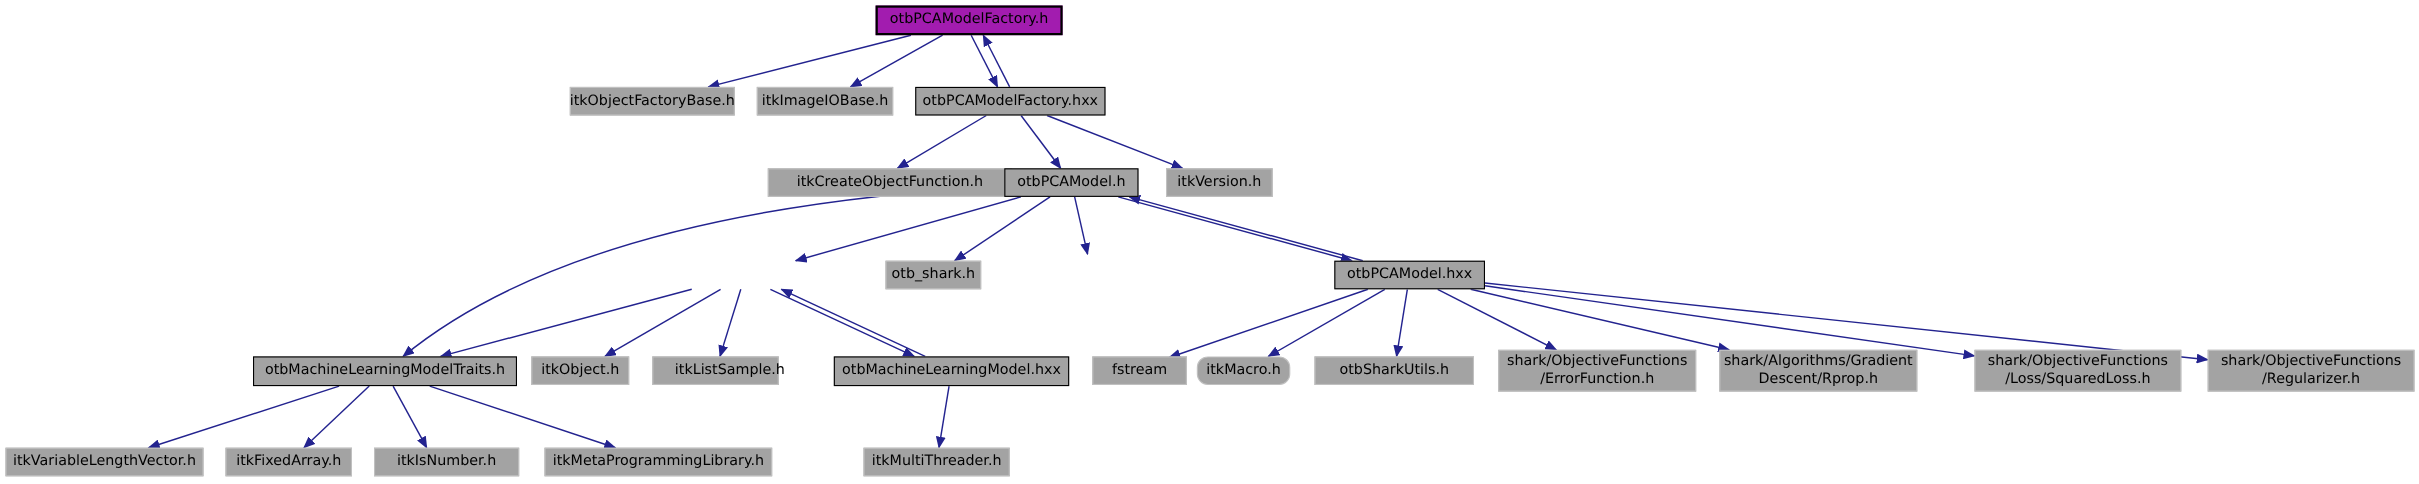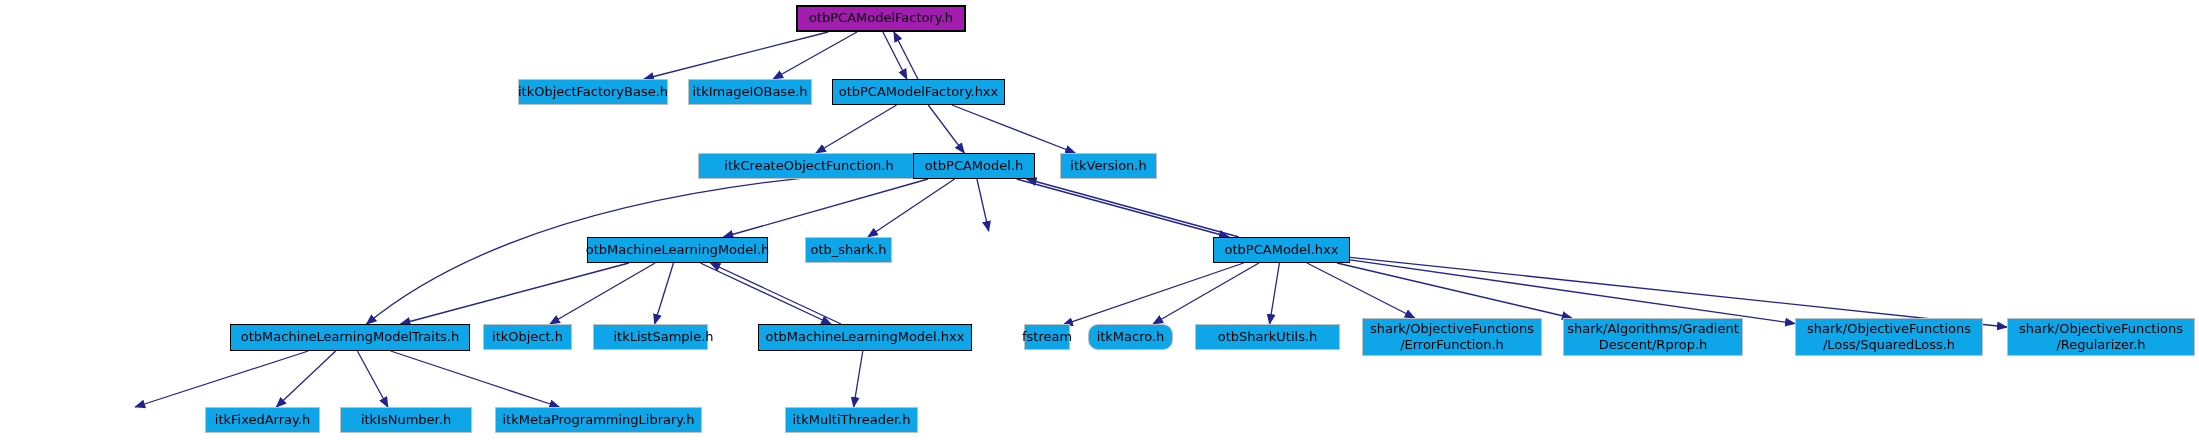--- a/index.html
+++ b/index.html
@@ -12,21 +12,21 @@
   }
   #edges{position:absolute;left:0;top:0;z-index:1;}
   #nodes{position:absolute;left:0;top:0;width:100%;height:100%;z-index:2;}
   .node{
     position:absolute;
     display:flex;align-items:center;justify-content:center;
     box-sizing:border-box;
     text-align:center;
     font-size:13px;line-height:1.25;
     color:#000;
-    background:#0ea5e9;
+    background:#a3a3a3;
     border:1px solid #c0c0c0;
     white-space:pre-line;
     padding:0 2px;
   }
   .node.linked{border:1.5px solid #000000;}
   .node.root{border:2px solid #000000;background:#a21caf;}
 </style>
 </head>
 <body>
 
@@ -69,36 +69,36 @@
       <path d="M1350,257.2721171446004 L2007,327.0207443563148" fill="none" stroke="#23238f" stroke-width="1.3" marker-end="url(#arrow)"></path>
     </svg>
   <div id="nodes">
       <div class="node root" style="left: 796px; top: 5px; width: 170px; height: 27px;">otbPCAModelFactory.h</div>
       <div class="node plain" style="left: 518px; top: 79px; width: 150px; height: 26px;">itkObjectFactoryBase.h</div>
       <div class="node plain" style="left: 688px; top: 79px; width: 124px; height: 26px;">itkImageIOBase.h</div>
       <div class="node linked" style="left: 832px; top: 79px; width: 173px; height: 26px;">otbPCAModelFactory.hxx</div>
       <div class="node plain" style="left: 698px; top: 153px; width: 222px; height: 26px;">itkCreateObjectFunction.h</div>
       <div class="node linked" style="left: 913px; top: 153px; width: 122px; height: 26px;">otbPCAModel.h</div>
       <div class="node plain" style="left: 1060px; top: 153px; width: 97px; height: 26px;">itkVersion.h</div>
-      <div class="node linked" style="left: 587px; top: 237px; width: 181px; height: 26px;">otbMachineLearningModel.h</div>
       <div class="node plain" style="left: 805px; top: 237px; width: 87px; height: 26px;">otb_shark.h</div>
       <div class="node linked" style="left: 1213px; top: 237px; width: 137px; height: 26px;">otbPCAModel.hxx</div>
       <div class="node linked" style="left: 230px; top: 324px; width: 240px; height: 27px;">otbMachineLearningModelTraits.h</div>
       <div class="node plain" style="left: 483px; top: 324px; width: 89px; height: 26px;">itkObject.h</div>
       <div class="node plain" style="left: 593px; top: 324px; width: 115px; height: 26px; padding-left: 28px;">itkListSample.h</div>
       <div class="node linked" style="left: 758px; top: 324px; width: 214px; height: 27px;">otbMachineLearningModel.hxx</div>
-      <div class="node plain" style="left: 1024px; top: 324px; width: 46px; height: 26px;">fstream</div>
+      <div class="node plain" style="left: 993px; top: 324px; width: 86px; height: 26px;">fstream</div>
       <div class="node plain" style="left: 1088px; top: 324px; width: 85px; height: 26px; border-radius: 10px;">itkMacro.h</div>
       <div class="node plain" style="left: 1195px; top: 324px; width: 145px; height: 26px;">otbSharkUtils.h</div>
       <div class="node plain" style="left: 1362px; top: 318px; width: 180px; height: 38px;">shark/ObjectiveFunctions
 /ErrorFunction.h</div>
       <div class="node plain" style="left: 1563px; top: 318px; width: 180px; height: 38px;">shark/Algorithms/Gradient
 Descent/Rprop.h</div>
       <div class="node plain" style="left: 1795px; top: 318px; width: 188px; height: 38px;">shark/ObjectiveFunctions
 /Loss/SquaredLoss.h</div>
       <div class="node plain" style="left: 2007px; top: 318px; width: 188px; height: 38px;">shark/ObjectiveFunctions
 /Regularizer.h</div>
+      <div class="node plain" style="left: 5px; top: 407px; width: 180px; height: 26px;">itkVariableLengthVector.h</div>
       <div class="node plain" style="left: 205px; top: 407px; width: 115px; height: 26px;">itkFixedArray.h</div>
       <div class="node plain" style="left: 340px; top: 407px; width: 132px; height: 26px;">itkIsNumber.h</div>
       <div class="node plain" style="left: 495px; top: 407px; width: 207px; height: 26px;">itkMetaProgrammingLibrary.h</div>
       <div class="node plain" style="left: 785px; top: 407px; width: 133px; height: 26px;">itkMultiThreader.h</div>
     </div>
 </div>
 
 </body></html>

